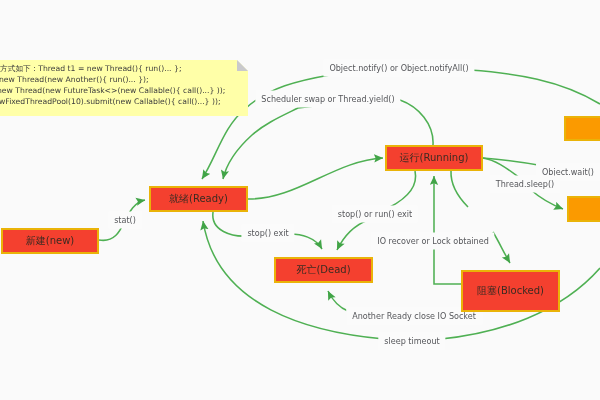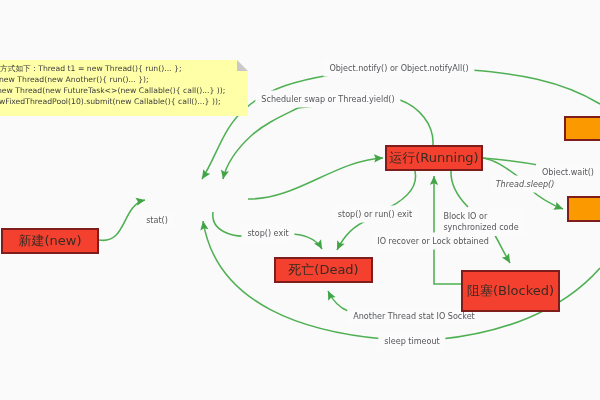--- a/index.html
+++ b/index.html
@@ -1,22 +1,22 @@
 <!DOCTYPE html>
 <html><head>
 <meta charset="utf-8">
 <style>
   html,body{margin:0;padding:0;}
   body{width:600px;height:400px;background:#fafafa;overflow:hidden;
        font-family:"DejaVu Sans",sans-serif;-webkit-font-smoothing:antialiased;}
   #stage{position:relative;width:600px;height:400px;overflow:hidden;}
   svg#edges{position:absolute;left:0;top:0;width:600px;height:400px;}
-  .node{position:absolute;box-sizing:border-box;border:2px solid #7f1d1d;border-radius:0;
+  .node{position:absolute;box-sizing:border-box;border:2px solid #eab308;border-radius:0;
         display:flex;align-items:center;justify-content:center;
-        font-size:13px;color:#3b2b22;white-space:nowrap;letter-spacing:0;}
+        font-size:10px;color:#3b2b22;white-space:nowrap;letter-spacing:0;}
   .node.red{background:#f4402f;}
   .node.orange{background:#fb9a00;}
   .elabel{position:absolute;font-size:8.05px;color:#55565a;background:#fbfbfb;
           white-space:nowrap;line-height:11px;text-align:left;
           transform:translate(-50%,-50%);padding:3px 6px;}
   #note{position:absolute;overflow:hidden;text-align:center;}
   #notebg{position:absolute;left:0;top:0;width:100%;height:100%;background:#ffffa8;}
   #note .nline{position:absolute;font-size:7.7px;color:#3d3d3d;white-space:nowrap;
         line-height:11px;}
   #notefold{position:absolute;background:#c9c9cc;clip-path:polygon(0 0,100% 100%,0 100%);}
@@ -47,32 +47,32 @@
         <path d="M 483,158 C 502.5,159.4 521.8,161.9 541,165.5" fill="none" stroke="#4fb053" stroke-width="1.55" stroke-linecap="butt"></path>
         <path d="M 597,167 L 600,167.5" fill="none" stroke="#4fb053" stroke-width="1.55" stroke-linecap="butt"></path>
         <path d="M 483,158 C 497.3,160.5 508.6,169.8 520,178" fill="none" stroke="#4fb053" stroke-width="1.55" stroke-linecap="butt"></path>
         <path d="M 531,190 C 540.4,198.2 551.4,204.5 563,209" fill="none" stroke="#4fb053" stroke-width="1.55" stroke-linecap="butt" marker-end="url(#ah)"></path>
         <path d="M 510,296 C 501.2,303.1 489.4,304.3 479,308" fill="none" stroke="#4fb053" stroke-width="1.55" stroke-linecap="butt"></path>
         <path d="M 348,311 C 338.7,307.4 332.3,299.7 328,291" fill="none" stroke="#4fb053" stroke-width="1.55" stroke-linecap="butt" marker-end="url(#ah)"></path>
         <path d="M 600,268 C 560.7,312.8 498.9,333.3 441,339" fill="none" stroke="#4fb053" stroke-width="1.55" stroke-linecap="butt"></path>
         <path d="M 384,339 C 309.6,332.3 216.9,307.3 203,221" fill="none" stroke="#4fb053" stroke-width="1.55" stroke-linecap="butt" marker-end="url(#ah)"></path>
       </g>
   </svg>
-<div class="elabel" style="left: 125px; top: 220px; margin-left: 32px;">stat()</div>
+<div class="elabel" style="left: 125px; top: 220px;">stat()</div>
     <div class="elabel" style="left: 399px; top: 68px;">Object.notify() or Object.notifyAll()</div>
     <div class="elabel" style="left: 328px; top: 99px;">Scheduler swap or Thread.yield()</div>
     <div class="elabel" style="left: 268px; top: 233px;">stop() exit</div>
     <div class="elabel" style="left: 375px; top: 214px;">stop() or run() exit</div>
     <div class="elabel" style="left: 433px; top: 241px;">IO recover or Lock obtained</div>
-    <div class="elabel" style="left: 481px; top: 222px;">Block IO or<br>synchronized code</div>
     <div class="elabel" style="left: 568px; top: 172px;">Object.wait()</div>
-    <div class="elabel" style="left: 525px; top: 184px; font-style: italic;">Thread.sleep()</div>
-    <div class="elabel" style="left: 414px; top: 316px;">Another Thread stat IO Socket</div>
+    <div class="elabel" style="left: 525px; top: 184px;">Thread.sleep()</div>
+    <div class="elabel" style="left: 414px; top: 316px;">Another Ready close IO Socket</div>
     <div class="elabel" style="left: 412px; top: 341px;">sleep timeout</div>
     <div class="node red" style="left: 1px; top: 228px; width: 98px; height: 26px;">新建(new)</div>
+    <div class="node red" style="left: 149px; top: 186px; width: 99px; height: 26px;">就绪(Ready)</div>
     <div class="node red" style="left: 385px; top: 145px; width: 98px; height: 26px;">运行(Running)</div>
     <div class="node red" style="left: 274px; top: 257px; width: 99px; height: 26px;">死亡(Dead)</div>
     <div class="node red" style="left: 461px; top: 270px; width: 99px; height: 42px;">阻塞(Blocked)</div>
     <div class="node orange" style="left: 564px; top: 116px; width: 99px; height: 25px;">等待</div>
     <div class="node orange" style="left: 567px; top: 196px; width: 99px; height: 26px;">睡眠</div>
     <div id="note" style="left: 0px; top: 60px; width: 248px; height: 56px;">
       <div id="notebg" style="clip-path: polygon(0px 0px, 237px 0px, 248px 11px, 248px 56px, 0px 56px);"></div>
       <div class="nline" style="left: 0px; top: 3px;">方式如下 : Thread t1 = new Thread(){ run()...  };</div>
       <div class="nline" style="left: -1px; top: 14px;">new Thread(new Another(){ run()...  });</div>
       <div class="nline" style="left: -3px; top: 25px;">new Thread(new FutureTask&lt;&gt;(new Callable(){ call()...} ));</div>

